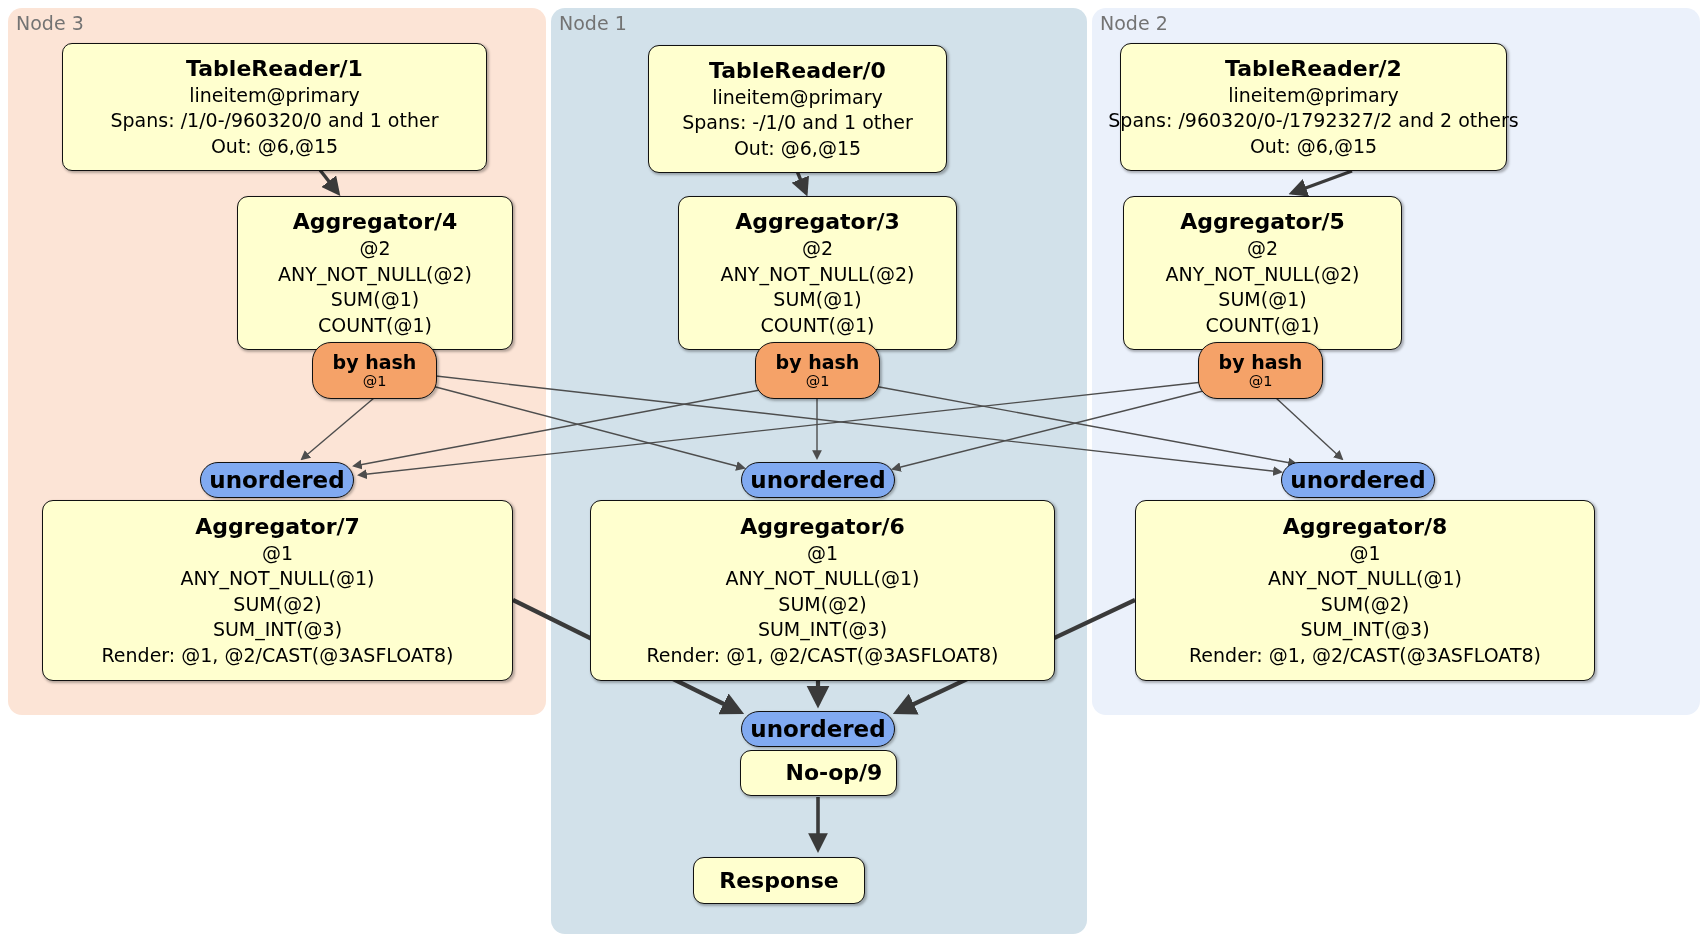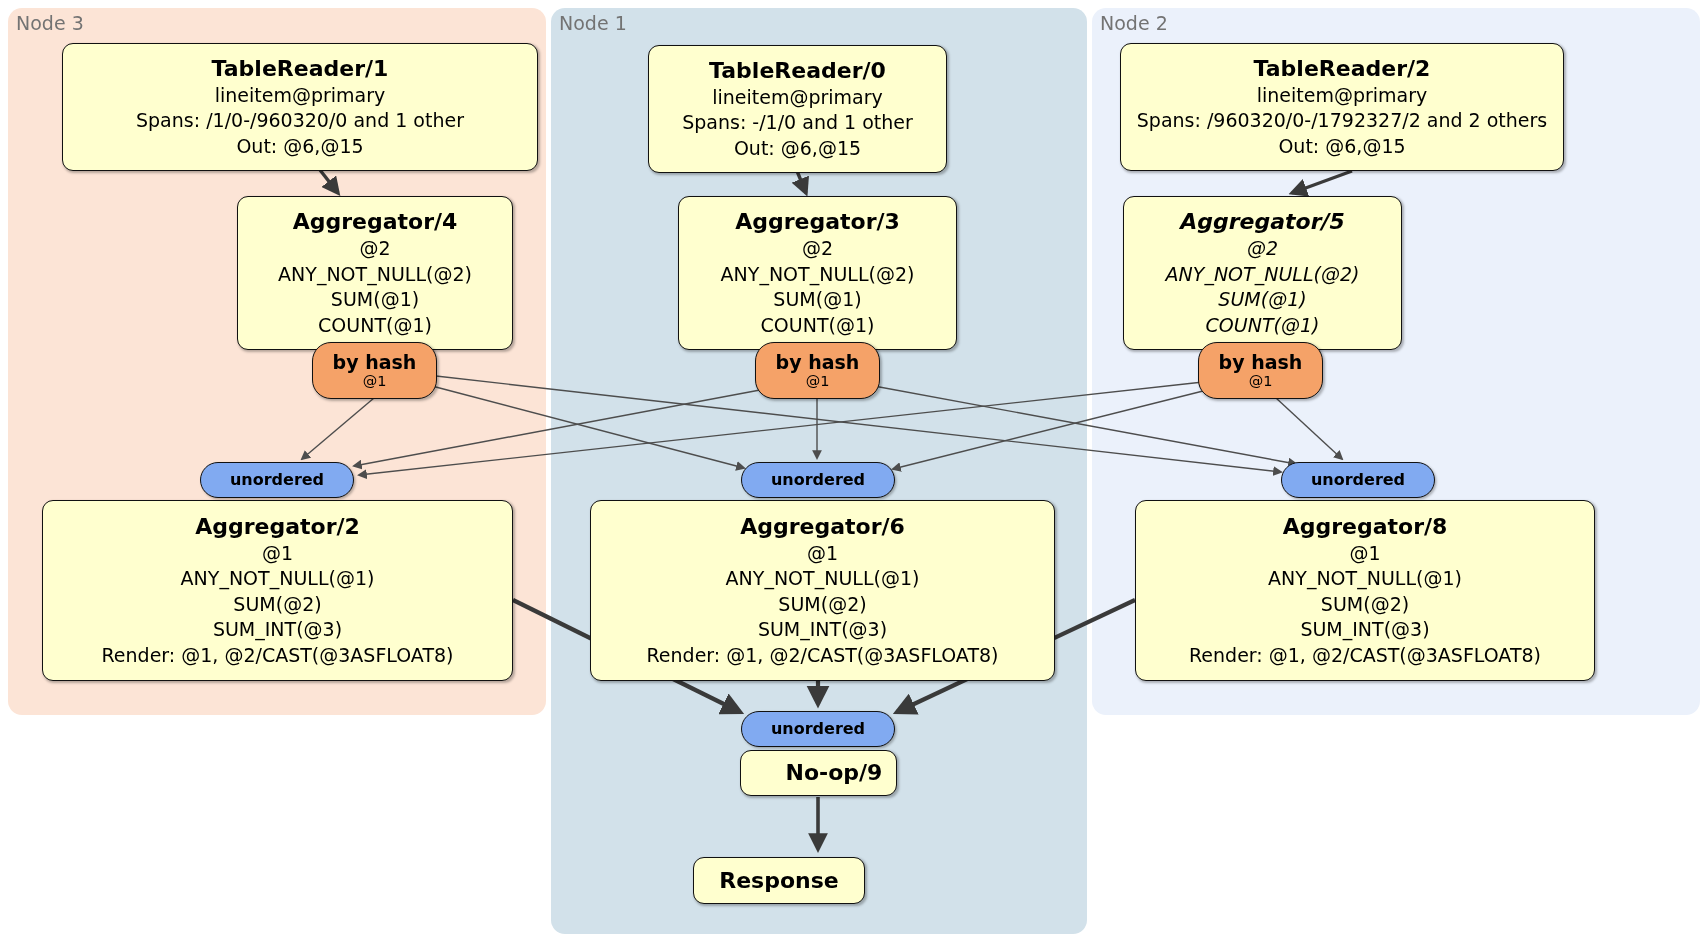--- a/index.html
+++ b/index.html
@@ -20,21 +20,21 @@
   .nodebox .line{font-size:19px;line-height:25.5px;white-space:nowrap;}
   .pill{
     position:absolute;border:1.6px solid #111;display:flex;flex-direction:column;
     justify-content:center;align-items:center;text-align:center;z-index:4;box-sizing:border-box;
     box-shadow:1.5px 1.5px 2.5px rgba(0,0,0,0.28);
   }
   .pill-orange{background:#f5a268;border-radius:19px;text-align:center;}
   .pill-orange .plabel{font-weight:bold;font-size:19px;line-height:22px;}
   .pill-orange .psub{font-size:14.5px;line-height:17px;}
   .pill-blue{background:#81aaf1;border-radius:18px;}
-  .pill-blue .plabel{font-weight:bold;font-size:16px;line-height:22px;}
+  .pill-blue .plabel{font-weight:bold;font-size:23px;line-height:22px;}
 </style>
 </head>
 <body>
 
 <div class="stage">
 
   <div class="panel" style="left:8px;top:8px;width:538px;height:707px;background:#fce4d6;"></div>
   <div class="panel" style="left:551px;top:8px;width:536px;height:926px;background:#d2e1ea;"></div>
   <div class="panel" style="left:1092px;top:8px;width:608px;height:707px;background:#ebf1fb;"></div>
 
@@ -66,54 +66,54 @@
     <line x1="1207" y1="390" x2="893" y2="469" stroke="#4d4d4d" stroke-width="1.4" marker-end="url(#arrow-small)"></line>
     <line x1="1276" y1="398" x2="1342" y2="459" stroke="#4d4d4d" stroke-width="1.4" marker-end="url(#arrow-small)"></line>
 
     <line x1="513" y1="600" x2="740" y2="712" stroke="#3a3a3a" stroke-width="4.2" marker-end="url(#arrow-big)"></line>
     <line x1="818" y1="681" x2="818" y2="704" stroke="#3a3a3a" stroke-width="4.2" marker-end="url(#arrow-big)"></line>
     <line x1="1135" y1="600" x2="897" y2="712" stroke="#3a3a3a" stroke-width="4.2" marker-end="url(#arrow-big)"></line>
 
     <line x1="818" y1="797" x2="818" y2="849" stroke="#3a3a3a" stroke-width="3.6" marker-end="url(#arrow-big)"></line>
   </svg>
 
-  <div class="nodebox" style="left:62px;top:43px;width:476px;height:128px;">
+  <div class="nodebox" style="left:62px;top:43px;width:425px;height:128px;border-radius:10px;">
     <div class="title">TableReader/1</div>
     <div class="line">lineitem@primary</div>
     <div class="line">Spans: /1/0-/960320/0 and 1 other</div>
     <div class="line">Out: @6,@15</div>
   </div>
   <div class="nodebox" style="left:648px;top:45px;width:299px;height:128px;">
     <div class="title">TableReader/0</div>
     <div class="line">lineitem@primary</div>
     <div class="line">Spans: -/1/0 and 1 other</div>
     <div class="line">Out: @6,@15</div>
   </div>
-  <div class="nodebox" style="left:1120px;top:43px;width:444px;height:128px;">
+  <div class="nodebox" style="left:1120px;top:43px;width:387px;height:128px;">
     <div class="title">TableReader/2</div>
     <div class="line">lineitem@primary</div>
     <div class="line">Spans: /960320/0-/1792327/2 and 2 others</div>
     <div class="line">Out: @6,@15</div>
   </div>
 
   <div class="nodebox" style="left:237px;top:196px;width:276px;height:154px;">
     <div class="title">Aggregator/4</div>
     <div class="line">@2</div>
     <div class="line">ANY_NOT_NULL(@2)</div>
     <div class="line">SUM(@1)</div>
     <div class="line">COUNT(@1)</div>
   </div>
   <div class="nodebox" style="left:678px;top:196px;width:279px;height:154px;">
     <div class="title">Aggregator/3</div>
     <div class="line">@2</div>
     <div class="line">ANY_NOT_NULL(@2)</div>
     <div class="line">SUM(@1)</div>
     <div class="line">COUNT(@1)</div>
   </div>
-  <div class="nodebox" style="left:1123px;top:196px;width:279px;height:154px;font-style:italic;">
+  <div class="nodebox" style="left:1123px;top:196px;width:279px;height:154px;">
     <div class="title">Aggregator/5</div>
     <div class="line">@2</div>
     <div class="line">ANY_NOT_NULL(@2)</div>
     <div class="line">SUM(@1)</div>
     <div class="line">COUNT(@1)</div>
   </div>
 
   <div class="pill pill-orange" style="left:312px;top:342px;width:125px;height:57px;">
     <div class="plabel">by hash</div>
     <div class="psub">@1</div>
@@ -131,21 +131,21 @@
     <div class="plabel">unordered</div>
   </div>
   <div class="pill pill-blue" style="left:741px;top:462px;width:154px;height:36px;">
     <div class="plabel">unordered</div>
   </div>
   <div class="pill pill-blue" style="left:1281px;top:462px;width:154px;height:36px;">
     <div class="plabel">unordered</div>
   </div>
 
   <div class="nodebox" style="left:42px;top:500px;width:471px;height:181px;">
-    <div class="title">Aggregator/2</div>
+    <div class="title">Aggregator/7</div>
     <div class="line">@1</div>
     <div class="line">ANY_NOT_NULL(@1)</div>
     <div class="line">SUM(@2)</div>
     <div class="line">SUM_INT(@3)</div>
     <div class="line">Render: @1, @2/CAST(@3ASFLOAT8)</div>
   </div>
   <div class="nodebox" style="left:590px;top:500px;width:465px;height:181px;">
     <div class="title">Aggregator/6</div>
     <div class="line">@1</div>
     <div class="line">ANY_NOT_NULL(@1)</div>

